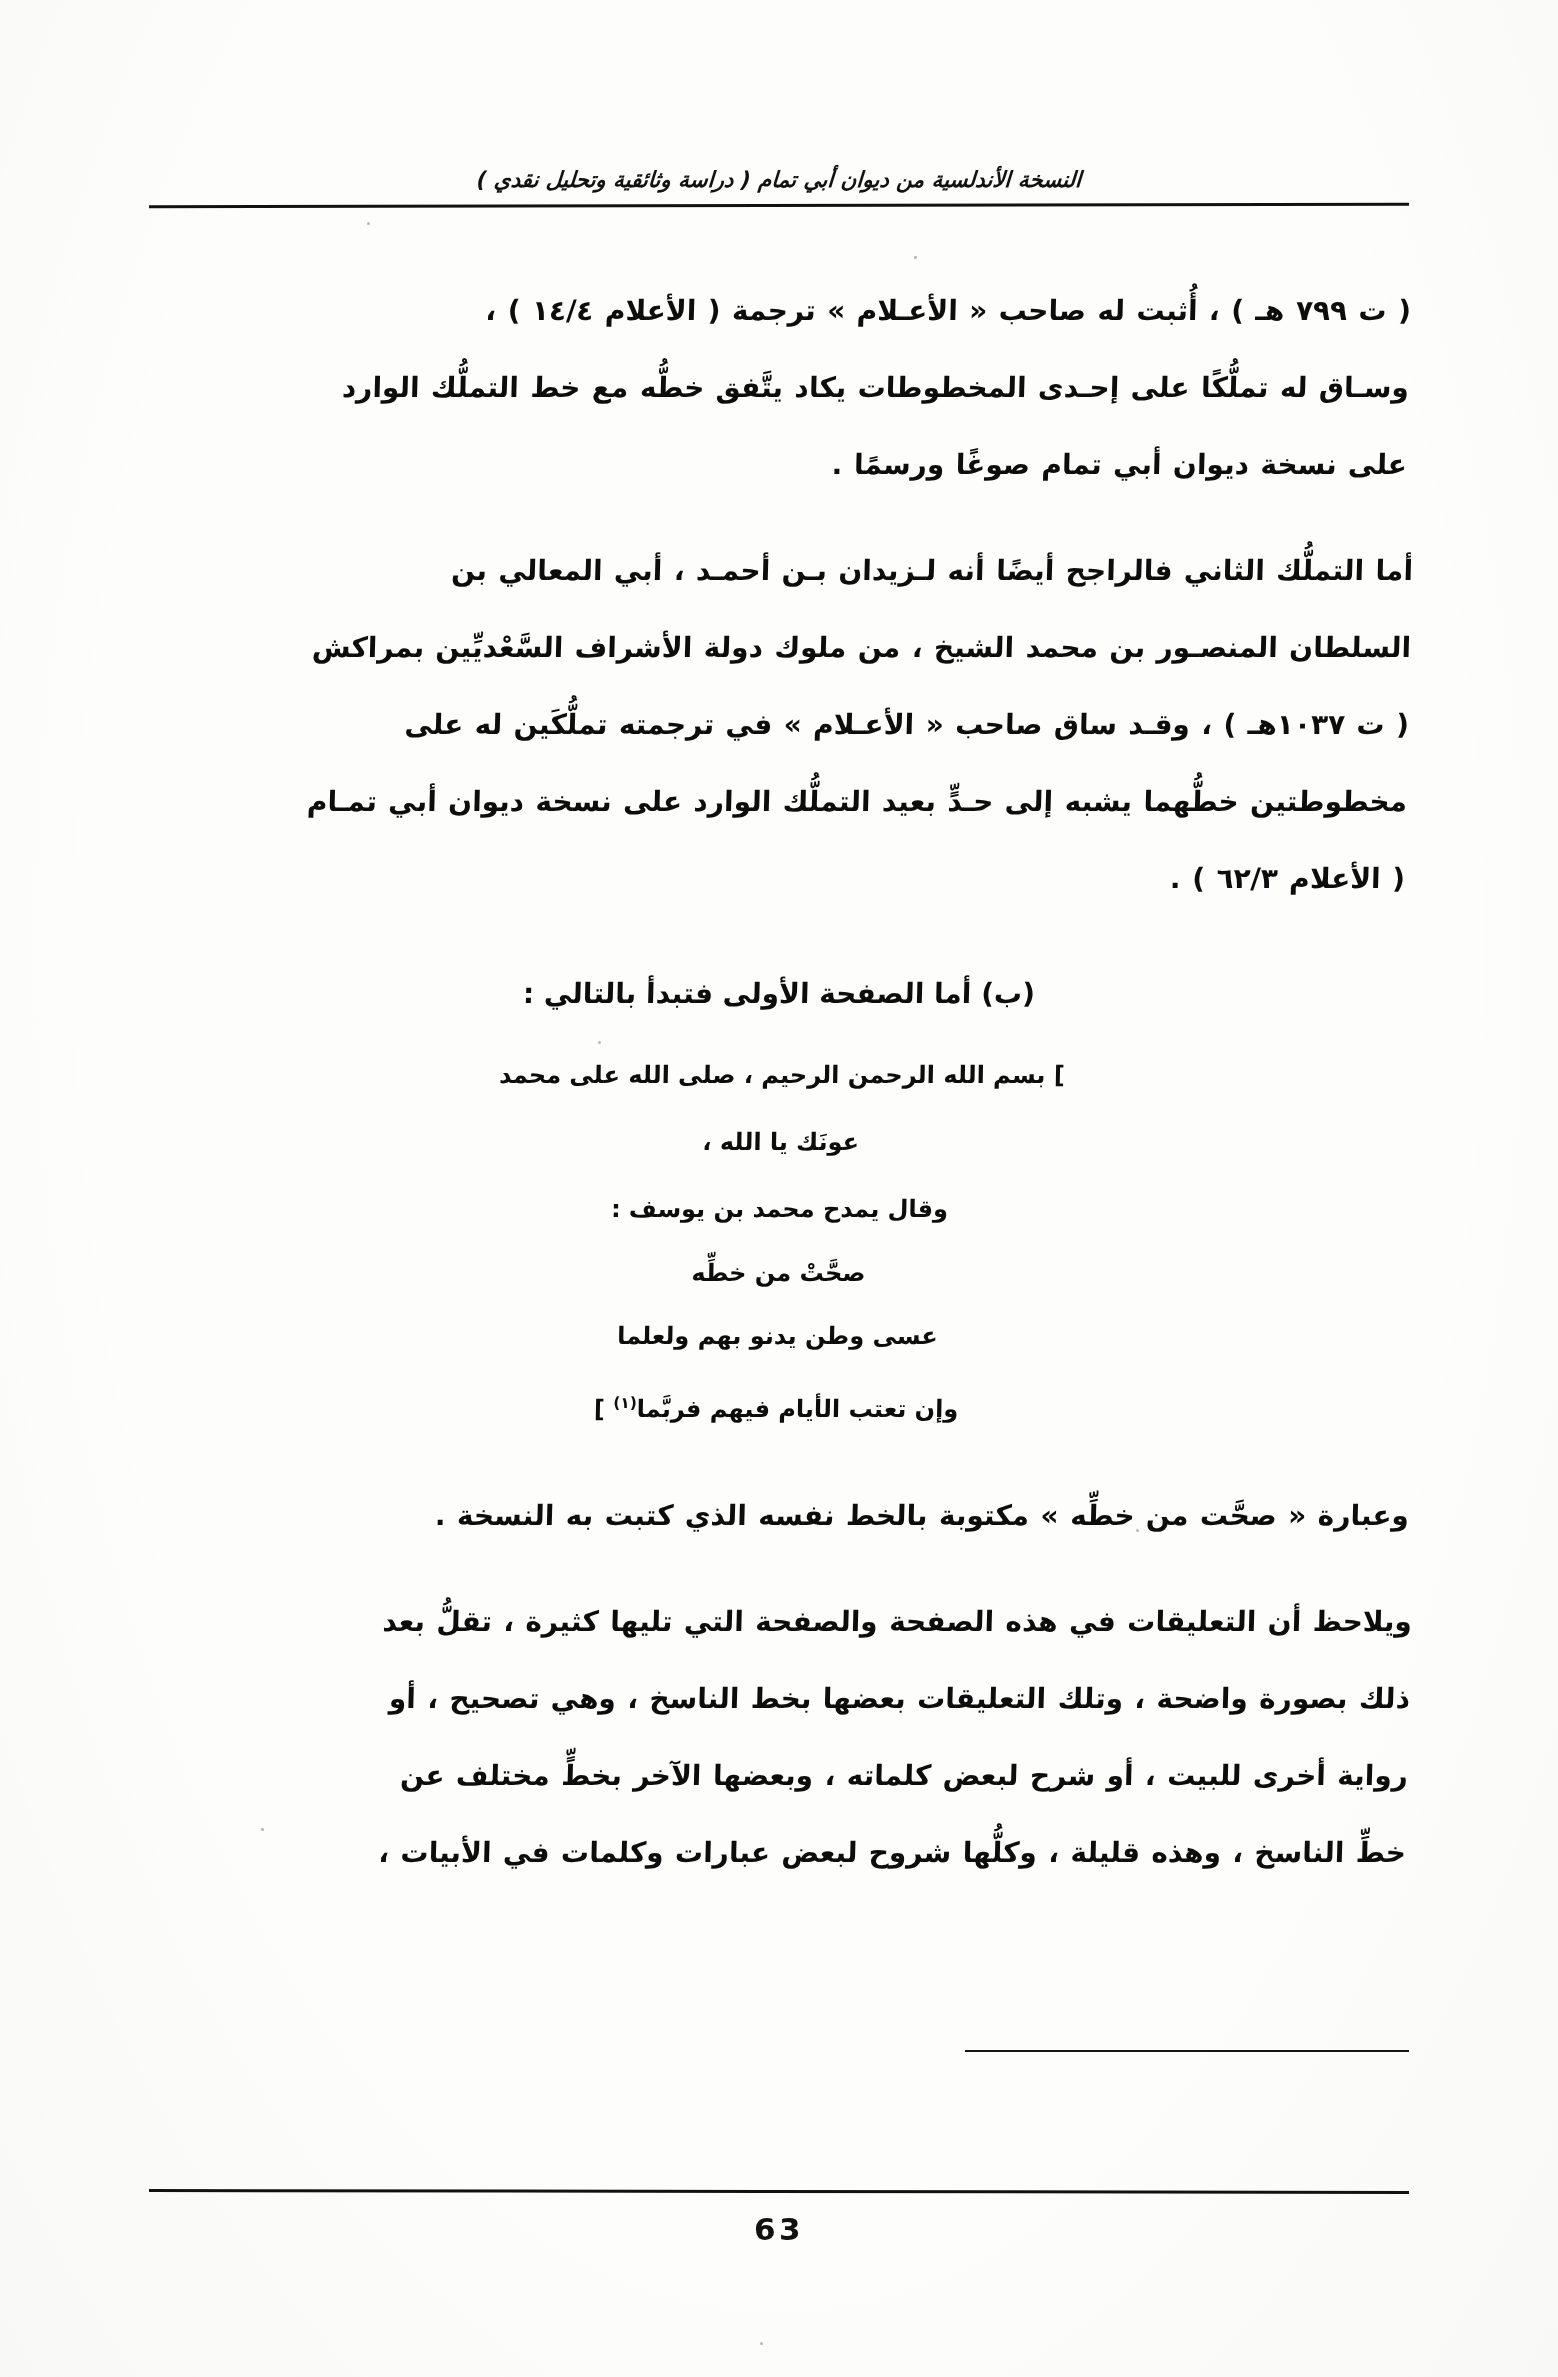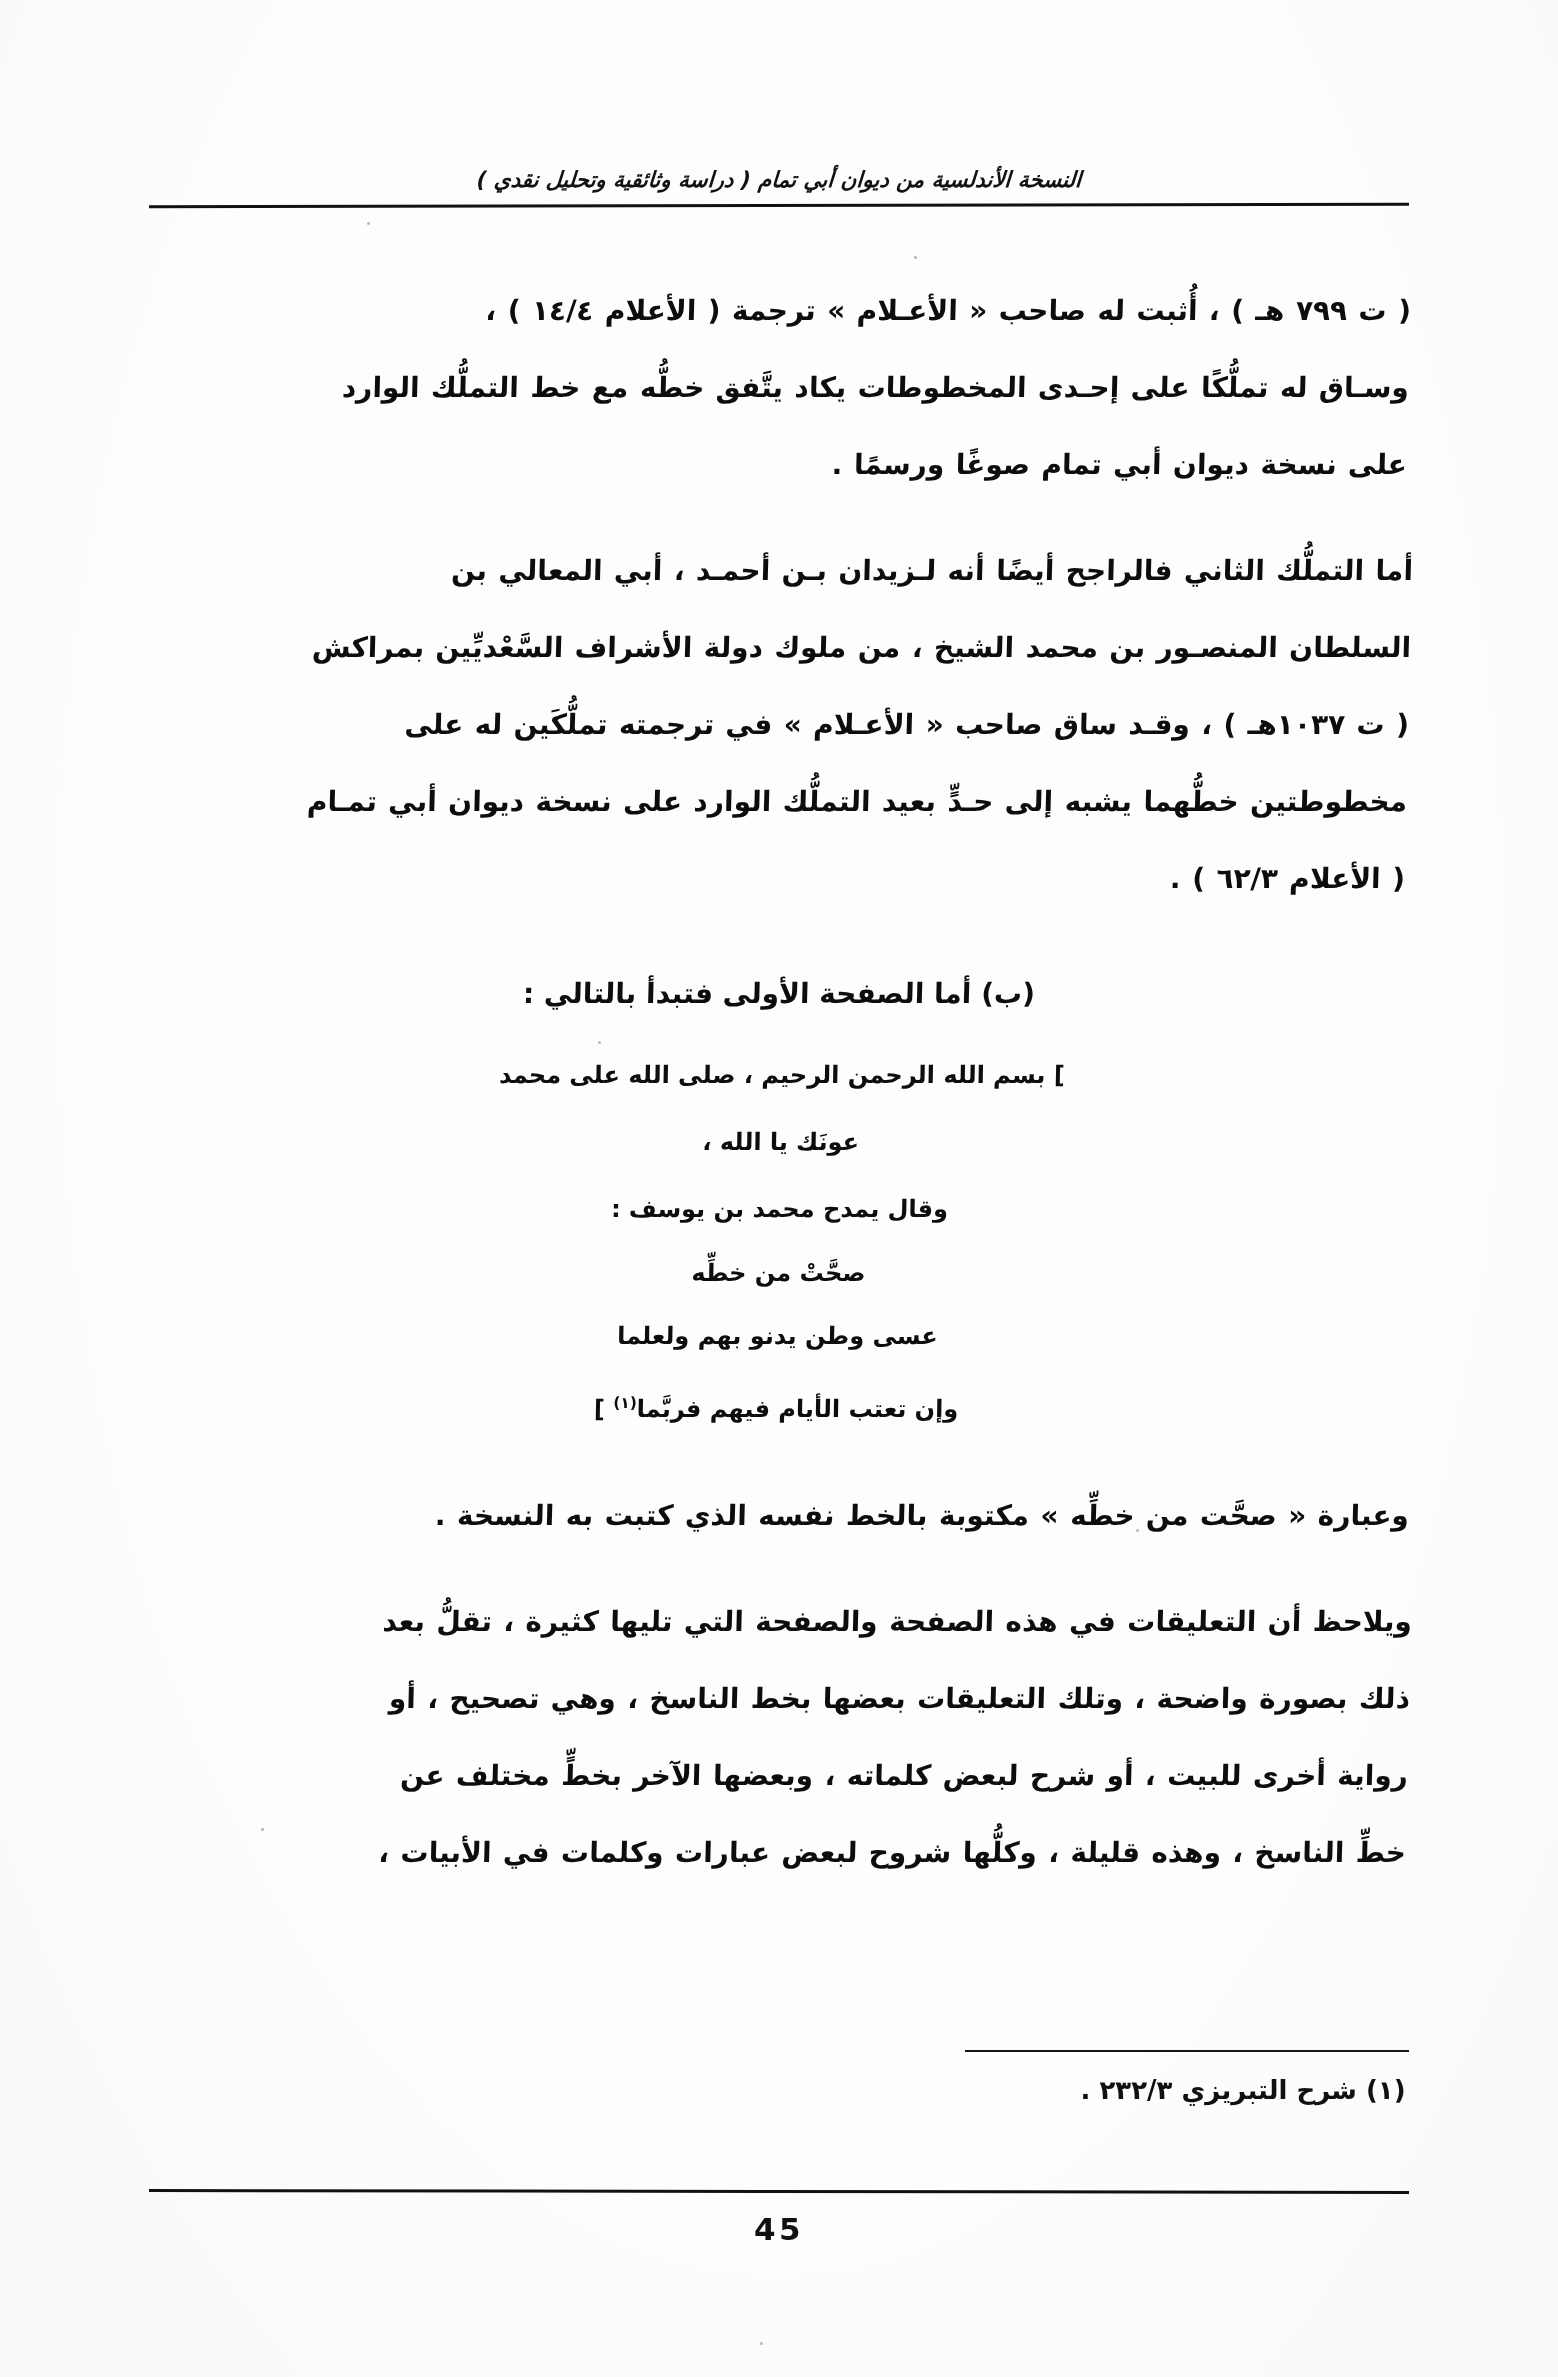--- a/index.html
+++ b/index.html
@@ -260,21 +260,20 @@
         </span>
         <span class="line stretch">
           <span>خطِّ الناسخ ، وهذه قليلة ، وكلُّها شروح لبعض عبارات وكلمات في الأبيات ،</span>
         </span>
       </p>
 
     </div>
 
     <div class="footnote-area">
       <div class="footnote-rule"></div>
-      <div class="footnote">(١) شرح التبريزي ٢٣٢/٣ .</div>
     </div>
 
     <div class="bottom-rule"></div>
-    <div class="folio">45</div>
+    <div class="folio">63</div>
 
   </div>
 </div>
 
 
 </body></html>

